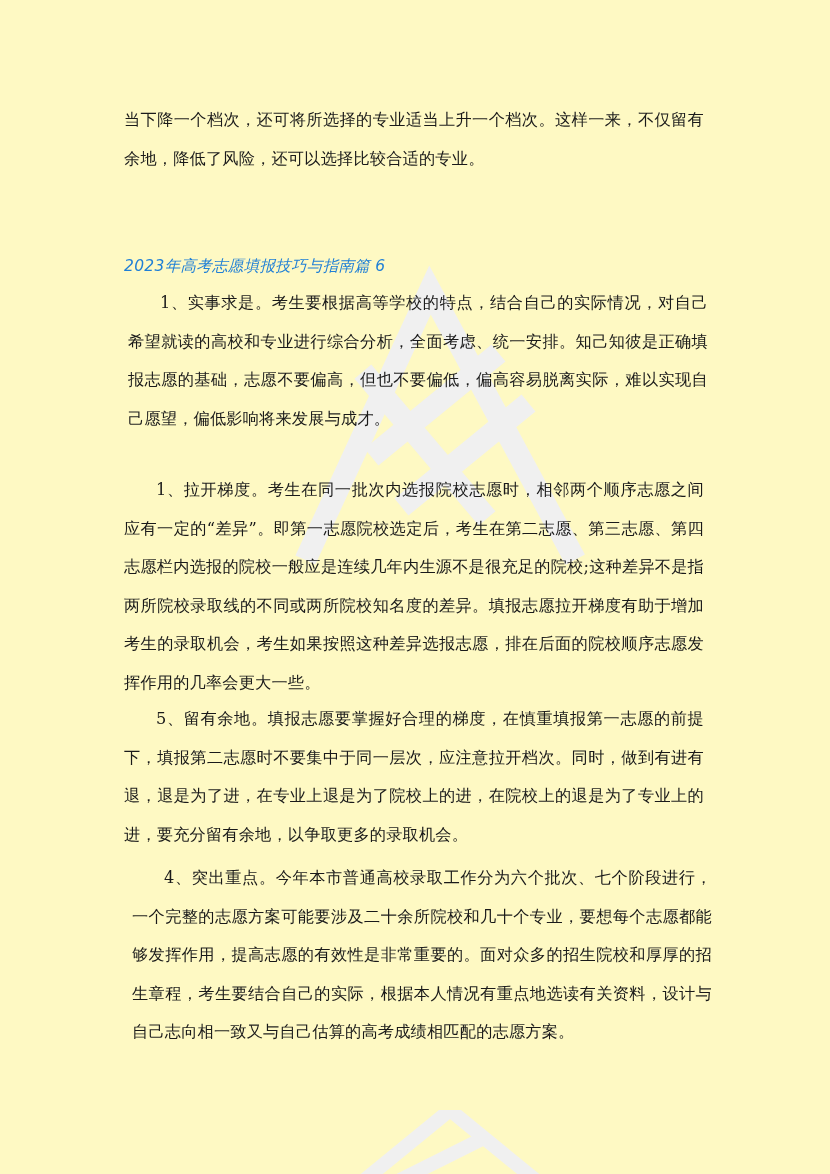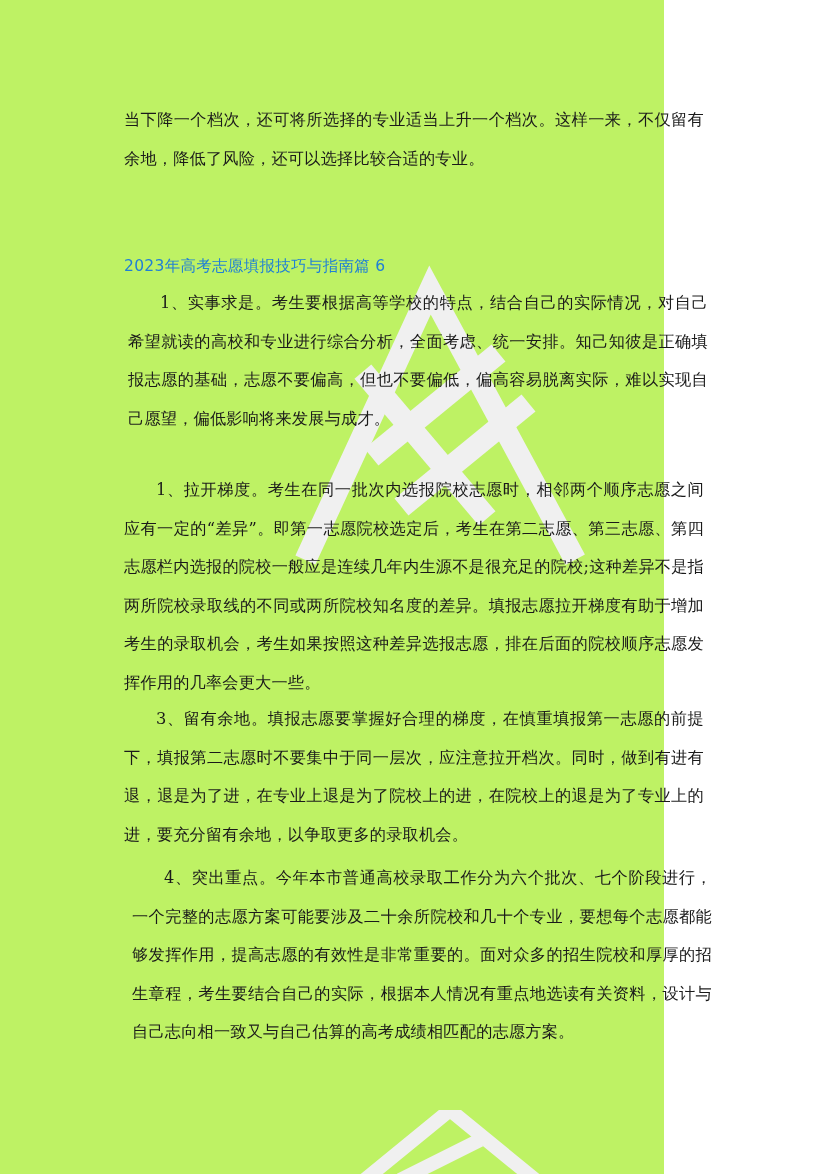--- a/index.html
+++ b/index.html
@@ -1,25 +1,25 @@
 <!DOCTYPE html>
 <html><head>
 <meta charset="utf-8">
 <style>
   html, body { margin: 0; padding: 0; background: #ffffff; }
   body { width: 830px; height: 1174px; position: relative; overflow: hidden;
          font-family: "DejaVu Serif", "Liberation Serif", serif; color: #1a1a1a; }
-  .page { position: absolute; left: 0; top: 0; width: 664px; height: 1174px; background: #bef264; }
+  .page { position: absolute; left: 0; top: 0; width: 830px; height: 1174px; background: #fef9c3; }
   .watermark { position: absolute; pointer-events: none; z-index: 0; }
   .content { position: absolute; left: 124px; top: 0; width: 580px; z-index: 1; }
   .para { position: absolute; left: 0; width: 580px; font-size: 16.2px; line-height: 38.5px;
           letter-spacing: 0.2px; text-align: justify; }
   .para.indent { text-indent: 32px; }
   .heading { position: absolute; left: 0; top: 256px; font-size: 15.5px; color: #1f7fd6;
-             font-family: "DejaVu Sans", "Liberation Sans", sans-serif; letter-spacing: 0.3px; }
+             font-family: "DejaVu Sans", "Liberation Sans", sans-serif; letter-spacing: 0.3px; font-style: italic; }
 </style>
 </head>
 <body>
 
 <div class="page">
 
   <svg class="watermark" style="left:250px;top:250px" width="360" height="320" viewBox="0 0 360 320">
     <g fill="none" stroke="#f0f0f0" stroke-width="22" stroke-linecap="square">
       <path d="M60 300 L180 40 L320 300"></path>
       <path d="M130 200 L240 110"></path>
@@ -36,17 +36,17 @@
 
   <div class="content">
     <p class="para" style="top:101px;margin:0">当下降一个档次，还可将所选择的专业适当上升一个档次。这样一来，不仅留有余地，降低了风险，还可以选择比较合适的专业。</p>
 
     <div class="heading">2023年高考志愿填报技巧与指南篇 6</div>
 
     <p class="para indent" style="top:280px;margin:4px">1、实事求是。考生要根据高等学校的特点，结合自己的实际情况，对自己希望就读的高校和专业进行综合分析，全面考虑、统一安排。知己知彼是正确填报志愿的基础，志愿不要偏高，但也不要偏低，偏高容易脱离实际，难以实现自己愿望，偏低影响将来发展与成才。</p>
 
     <p class="para indent" style="top:471px;margin:0">1、拉开梯度。考生在同一批次内选报院校志愿时，相邻两个顺序志愿之间应有一定的“差异”。即第一志愿院校选定后，考生在第二志愿、第三志愿、第四志愿栏内选报的院校一般应是连续几年内生源不是很充足的院校;这种差异不是指两所院校录取线的不同或两所院校知名度的差异。填报志愿拉开梯度有助于增加考生的录取机会，考生如果按照这种差异选报志愿，排在后面的院校顺序志愿发挥作用的几率会更大一些。</p>
 
-    <p class="para indent" style="top:700px;margin:0">3、留有余地。填报志愿要掌握好合理的梯度，在慎重填报第一志愿的前提下，填报第二志愿时不要集中于同一层次，应注意拉开档次。同时，做到有进有退，退是为了进，在专业上退是为了院校上的进，在院校上的退是为了专业上的进，要充分留有余地，以争取更多的录取机会。</p>
+    <p class="para indent" style="top:700px;margin:0">5、留有余地。填报志愿要掌握好合理的梯度，在慎重填报第一志愿的前提下，填报第二志愿时不要集中于同一层次，应注意拉开档次。同时，做到有进有退，退是为了进，在专业上退是为了院校上的进，在院校上的退是为了专业上的进，要充分留有余地，以争取更多的录取机会。</p>
 
     <p class="para indent" style="top:851px;margin:8px">4、突出重点。今年本市普通高校录取工作分为六个批次、七个阶段进行，一个完整的志愿方案可能要涉及二十余所院校和几十个专业，要想每个志愿都能够发挥作用，提高志愿的有效性是非常重要的。面对众多的招生院校和厚厚的招生章程，考生要结合自己的实际，根据本人情况有重点地选读有关资料，设计与自己志向相一致又与自己估算的高考成绩相匹配的志愿方案。</p>
   </div>
 </div>
 
 </body></html>

